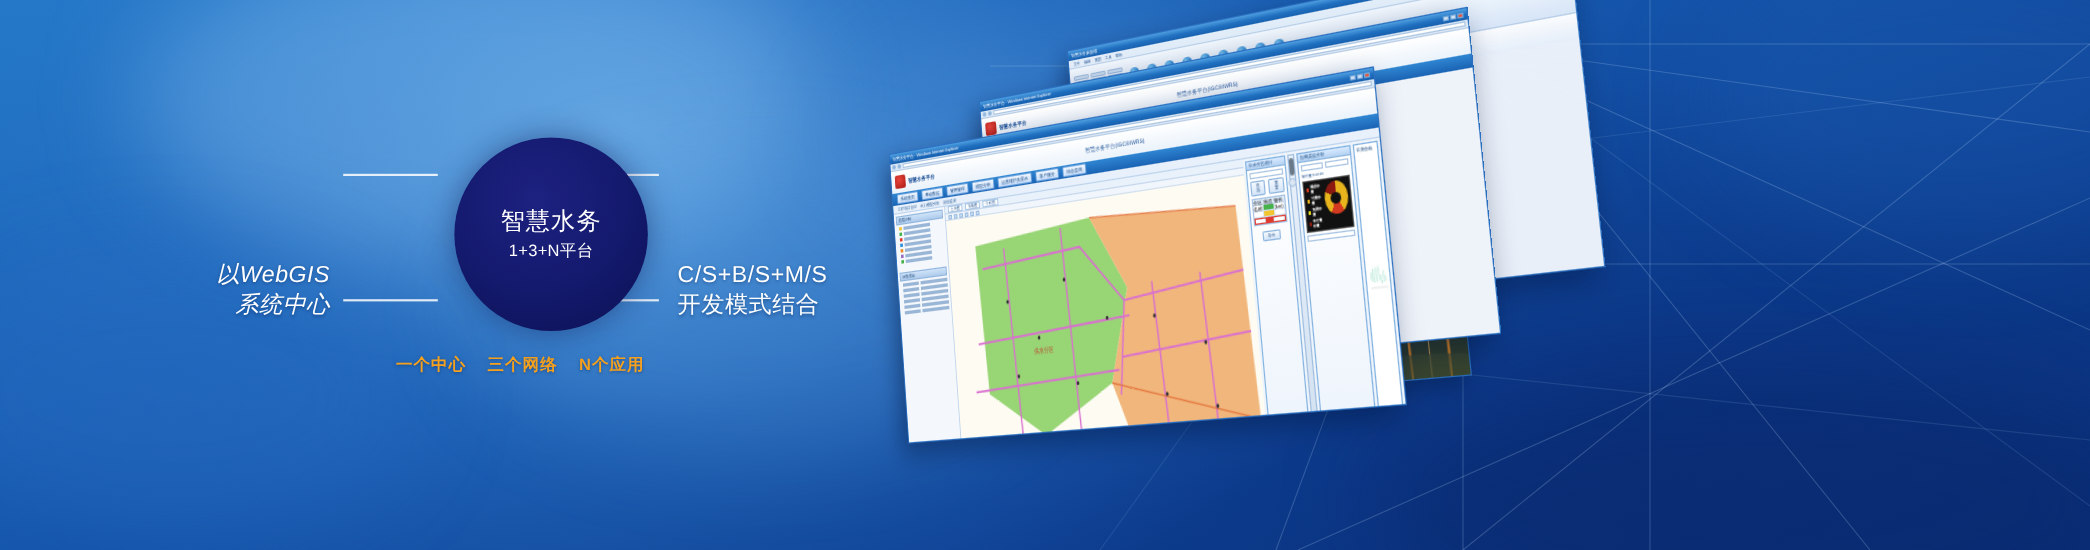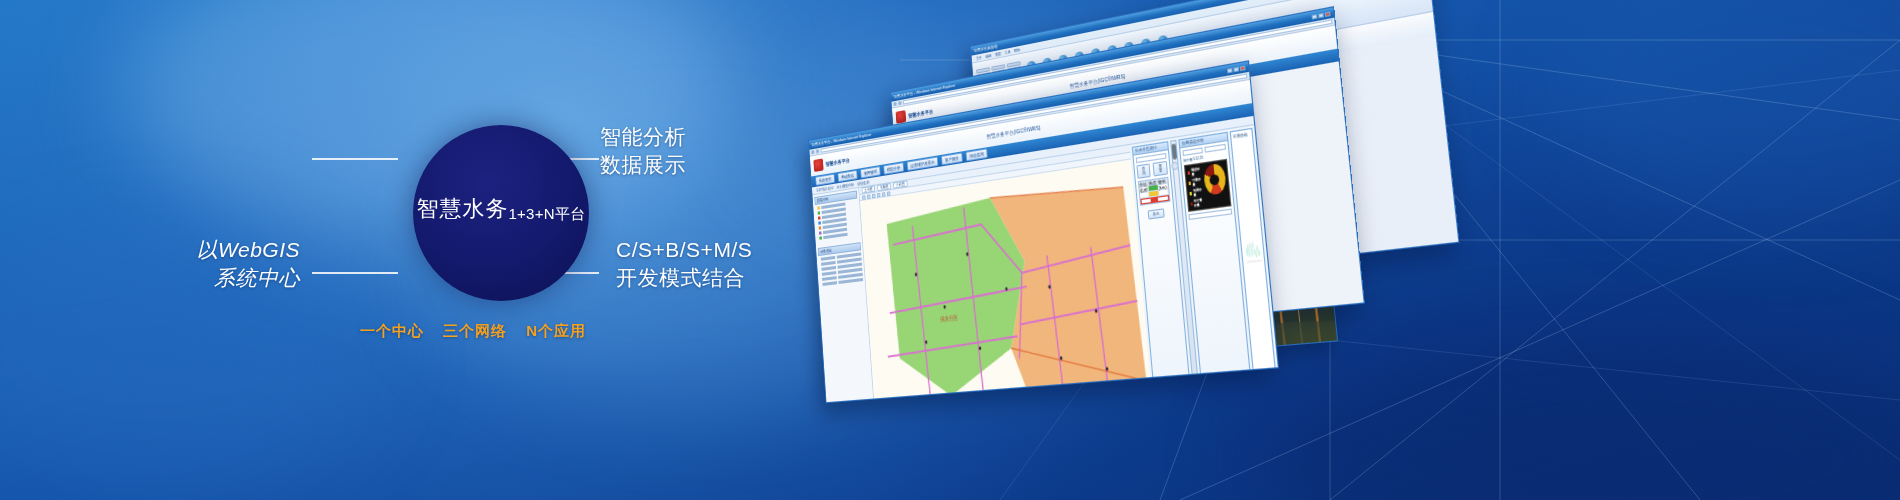--- a/index.html
+++ b/index.html
@@ -37,21 +37,21 @@
 
   
   #core-circle {
     position: absolute;
     left: 413px; top: 125px;
     width: 176px; height: 176px;
     border-radius: 50%;
     background: radial-gradient(circle at 42% 32%, #1b1f78 0%, #131croll 0%, #141a6e 45%, #0d1257 100%);
     background: radial-gradient(circle at 42% 32%, #1d2180 0%, #141a6e 50%, #0c1154 100%);
     box-shadow: 0 0 28px rgba(8,16,70,0.45);
-    display: flex; 
+    display: flex; flex-direction: column;
     align-items: center; justify-content: center;
     color: #ffffff;
     text-align: center;
     z-index: 6;
   }
   #core-circle .cc-cn {
     font-size: 22px; letter-spacing: 1px; line-height: 1;
     margin-bottom: 9px; font-weight: 400;
   }
   #core-circle .cc-brand {
@@ -328,24 +328,20 @@
   </svg>
 
   <div class="connector" id="conn-tl"></div>
   <div class="connector" id="conn-tr"></div>
   <div class="connector" id="conn-bl"></div>
   <div class="connector" id="conn-br"></div>
 
   <div class="feat left" id="feat-bl">
     <div>以WebGIS</div>
     <div>系统中心</div>
-  </div>
-  <div class="feat right" id="feat-tr">
-    <div>智能分析</div>
-    <div>数据展示</div>
   </div>
   <div class="feat right" id="feat-br">
     <div>C/S+B/S+M/S</div>
     <div>开发模式结合</div>
   </div>
 
   <div id="core-circle">
     <div class="cc-cn">智慧水务</div>
     <div class="cc-plat">1+3+N平台</div>
   </div>

